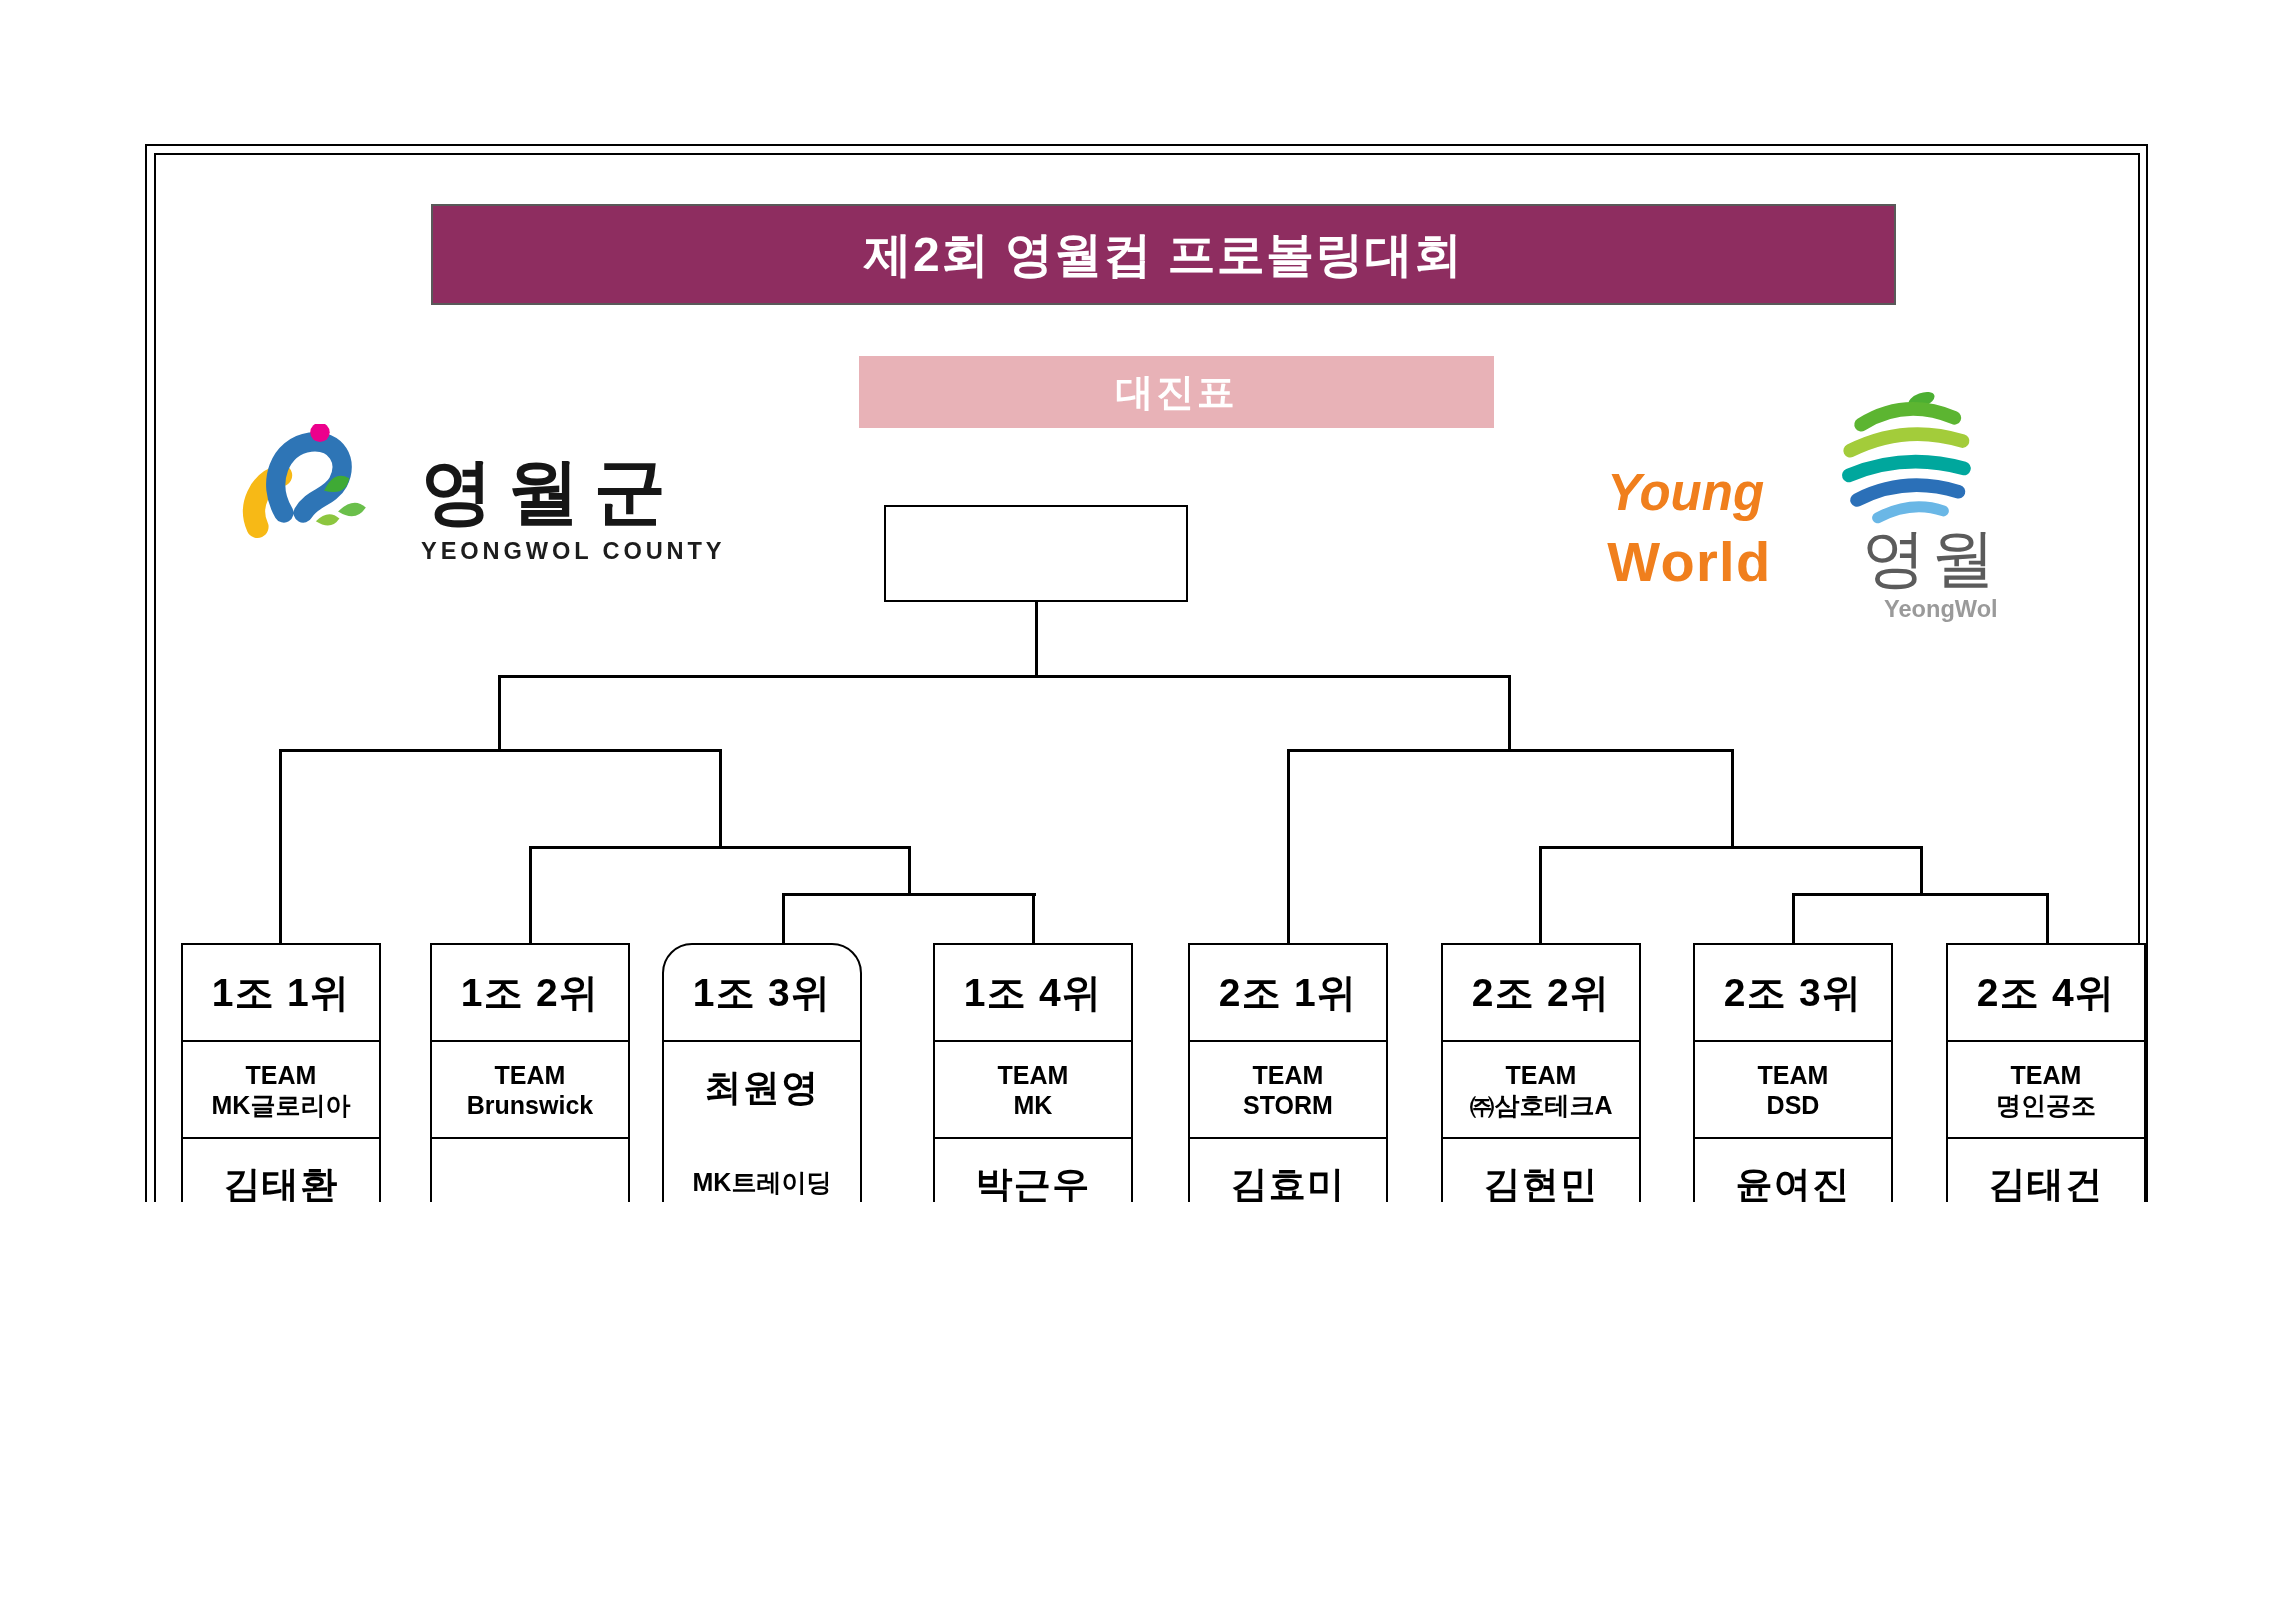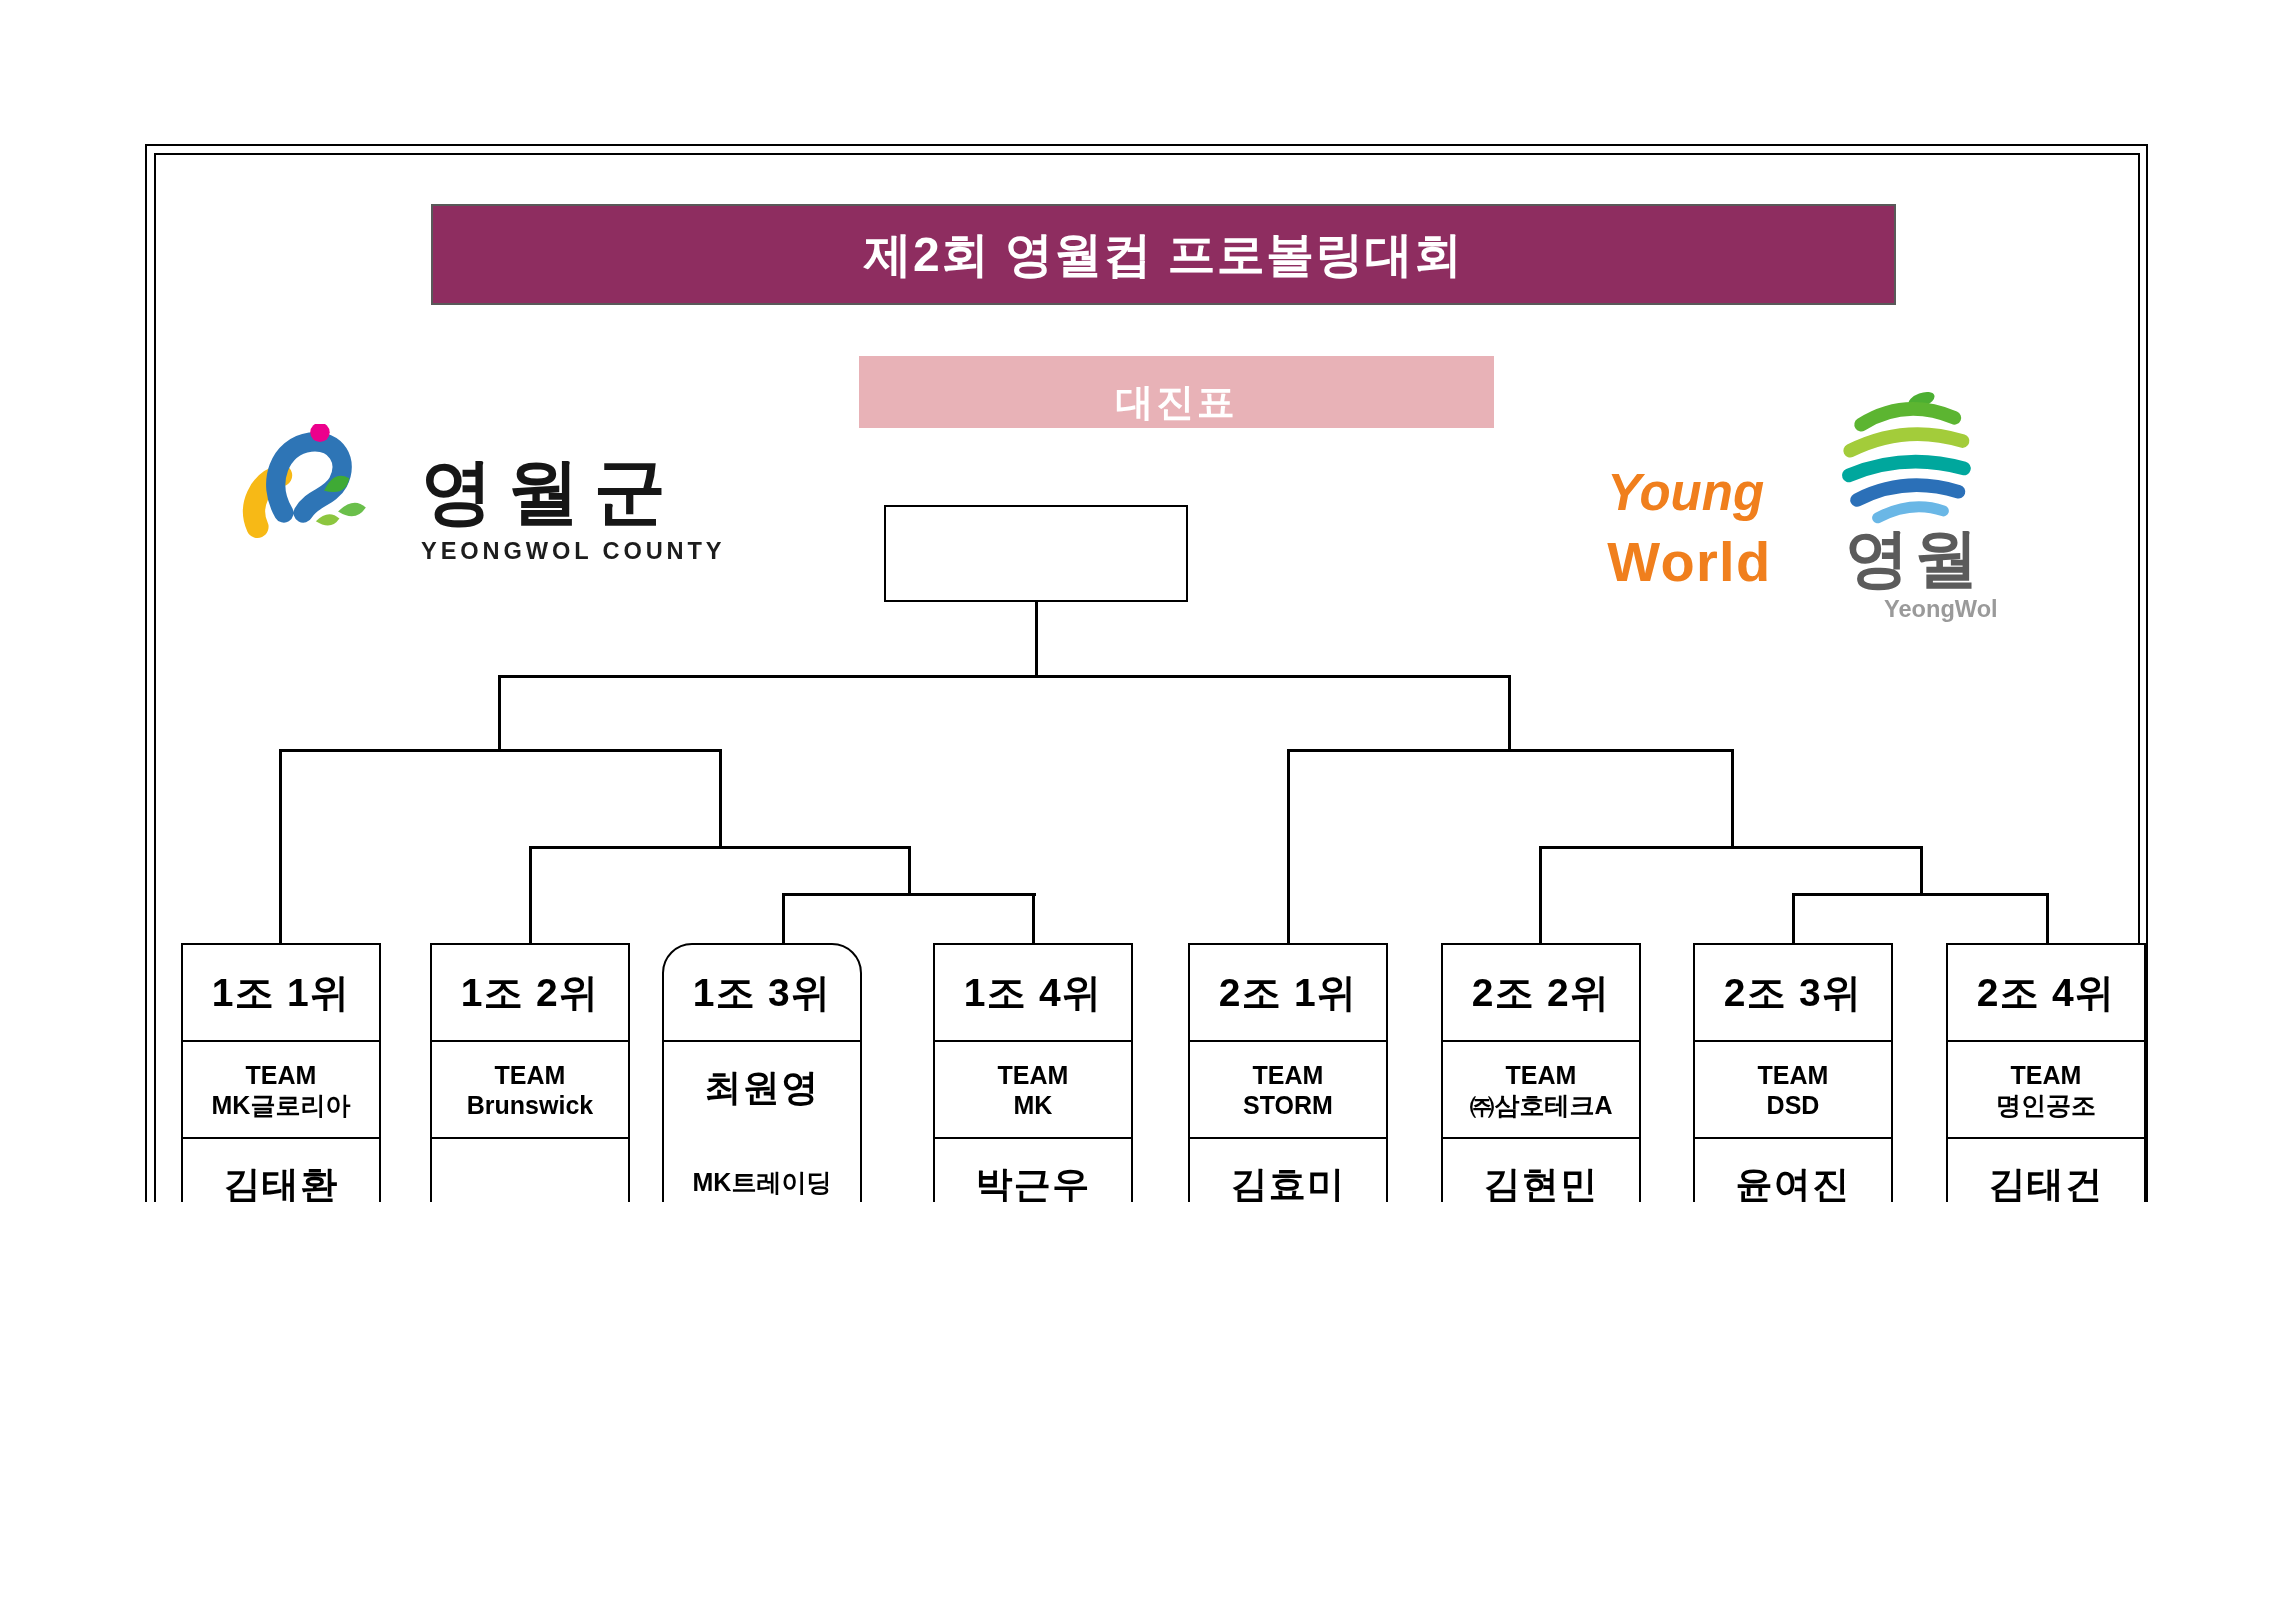--- a/index.html
+++ b/index.html
@@ -14,37 +14,37 @@
   
   .title-banner {
     position:absolute; left:431px; top:204px; width:1465px; height:101px; box-sizing:border-box;
     background:var(--title-banner-bg,#8E2D60); border:2px solid #595959;
     display:flex; align-items:center; justify-content:center;
   }
   .title-banner span { color:var(--title-banner-text,#fff); font-size:48px; font-weight:bold; letter-spacing:1.3px; }
   .subtitle-banner {
     position:absolute; left:859px; top:356px; width:635px; height:72px; box-sizing:border-box;
     background:var(--subtitle-banner-bg,#E8B2B7);
-    display:flex; align-items:flex-end; justify-content:center;
+    display:flex; align-items:center; justify-content:center;
   }
   .subtitle-banner span { color:var(--subtitle-banner-text,#fff); font-size:38px; font-weight:bold; letter-spacing:2.6px; }
 
   
   .logo-left { position:absolute; left:238px; top:419px; width:524px; height:157px; }
   .logo-left svg { position:absolute; left:0; top:5.2px; }
   .logo-left-text { position:absolute; left:183px; top:36px; }
   .logo-left-title { font-size:72px; font-weight:bold; letter-spacing:14.4px; color:#161616; line-height:1; }
   .logo-left-subtitle { margin-top:10.5px; font-size:23.6px; font-weight:bold; letter-spacing:3.9px; color:#1d1d1d; }
 
   
   .logo-right { position:absolute; left:1604px; top:386px; width:432px; height:249px; }
   .logo-right svg { position:absolute; left:229px; top:3.3px; }
   .yw-young { position:absolute; left:3.3px; top:81px; font-family:Liberation Sans, sans-serif; font-style:italic; font-weight:bold; font-size:51px; color:var(--logo-orange,#F07F1D); line-height:1; }
   .yw-world { position:absolute; left:3.3px; top:148px; font-weight:bold; font-size:56px; color:var(--logo-orange,#F07F1D); line-height:1; letter-spacing:1.3px; }
-  .yw-kor  { position:absolute; left:241px; top:140px; font-weight:bold; font-size:64px; color:var(--logo-gray,#5B5B5B); line-height:1; letter-spacing:5.2px; }
+  .yw-kor  { position:absolute; left:258px; top:140px; font-weight:normal; font-size:64px; color:var(--logo-gray,#5B5B5B); line-height:1; letter-spacing:5.2px; }
   .yw-sub  { position:absolute; left:280px; top:212px; font-weight:bold; font-size:23.6px; color:#9a9a9a; line-height:1; }
 
   
   .final-box { position:absolute; left:884px; top:505px; width:304px; height:97px; box-sizing:border-box; border:2.6px solid #000; background:#fff; }
   .line { position:absolute; background:var(--line-color,#000); }
 
   .team-box {
     position:absolute; top:943px; width:200px; height:293px; box-sizing:border-box;
     border:2.6px solid #000; background:#fff;
   }

